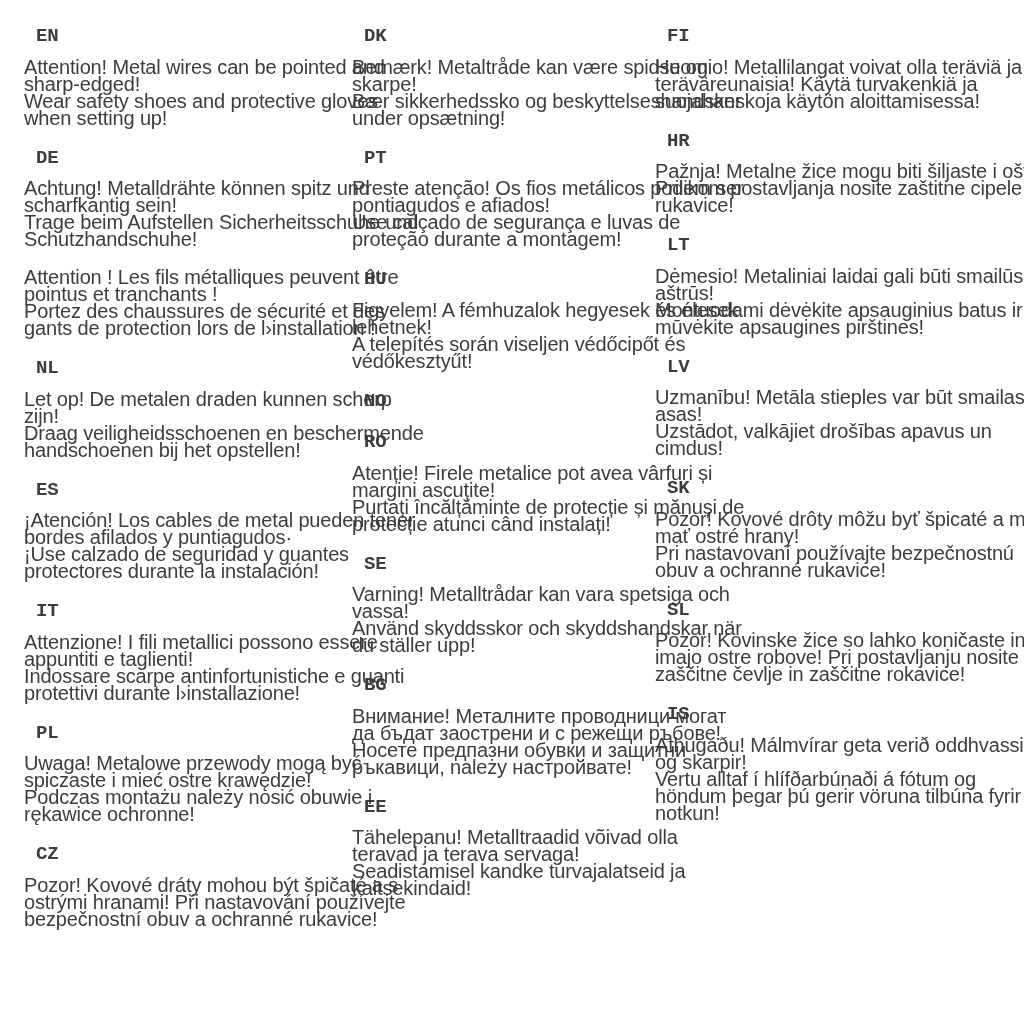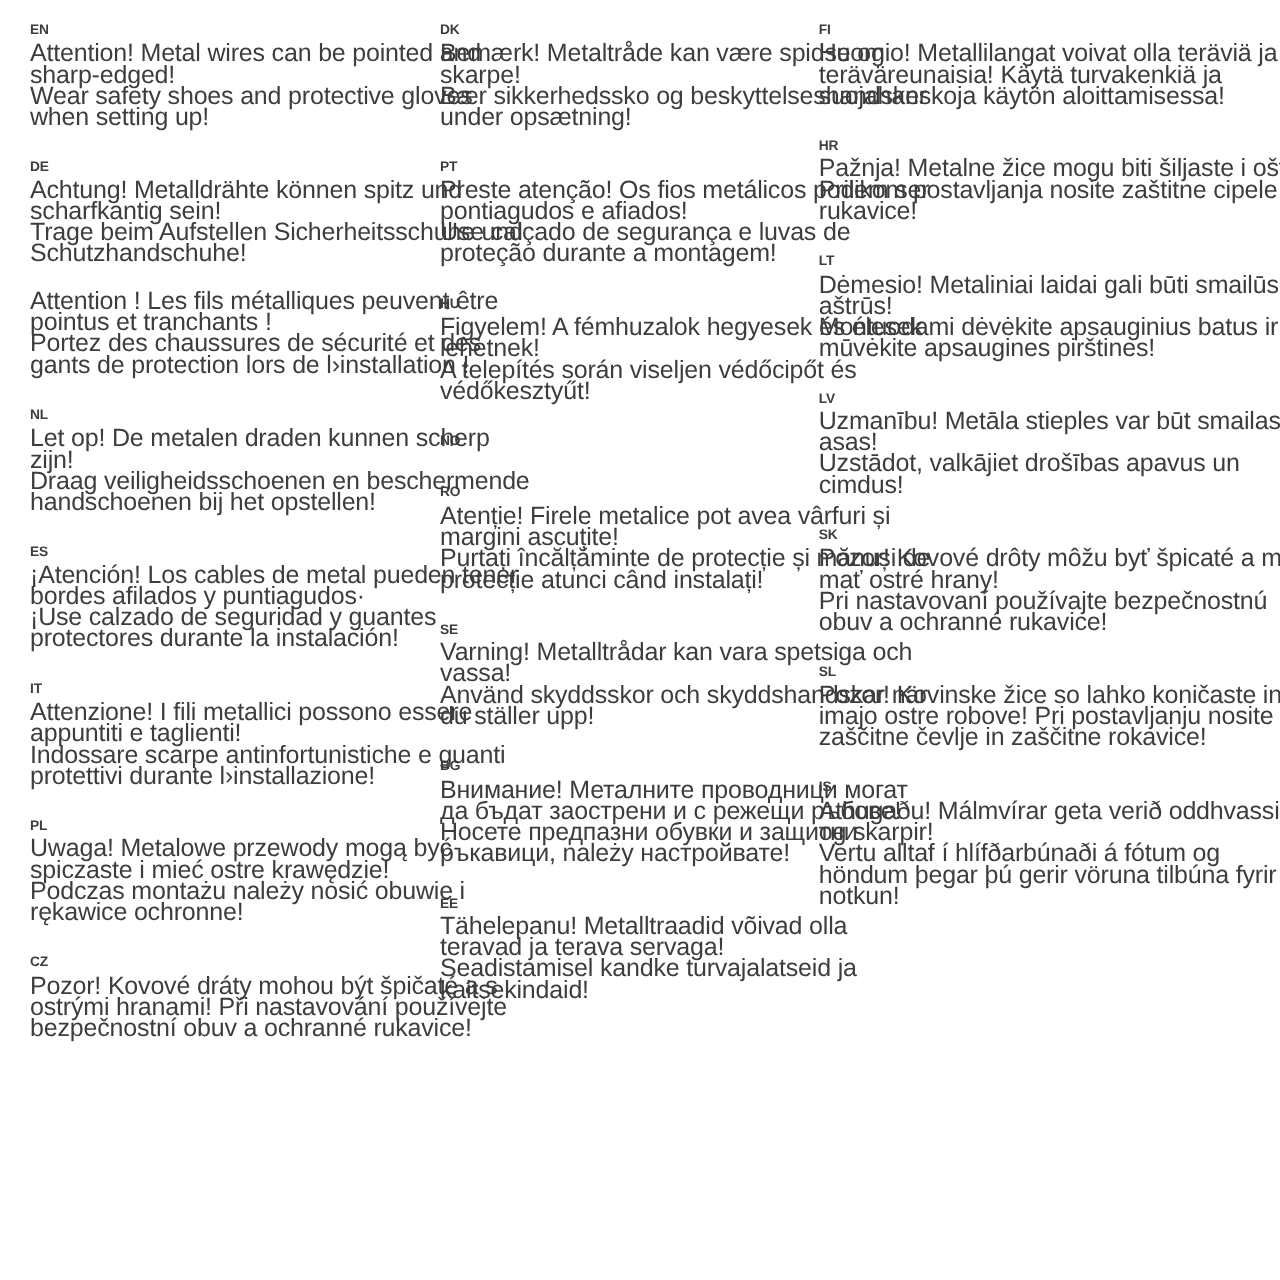--- a/index.html
+++ b/index.html
@@ -24,25 +24,26 @@
     top: 14px;
     width: 316px;
   }
   .col-1 { left: 24px; }
   .col-2 { left: 352px; }
   .col-3 { left: 655px; }
   .lang-section {
     margin-bottom: 21px;
   }
   .lang-code {
-    font-size: 11px;
+    font-size: 19px;
     font-weight: bold;
     line-height: 20.5px;
-    margin: 0;
+    margin: 12px;
     letter-spacing: -0.1px;
+    font-family: Liberation Mono, monospace;
   }
   .warning-text {
     font-size: 20px;
     line-height: 17px;
     margin: 0;
     white-space: pre;
     letter-spacing: -0.15px;
   }
 </style>
 </head>

